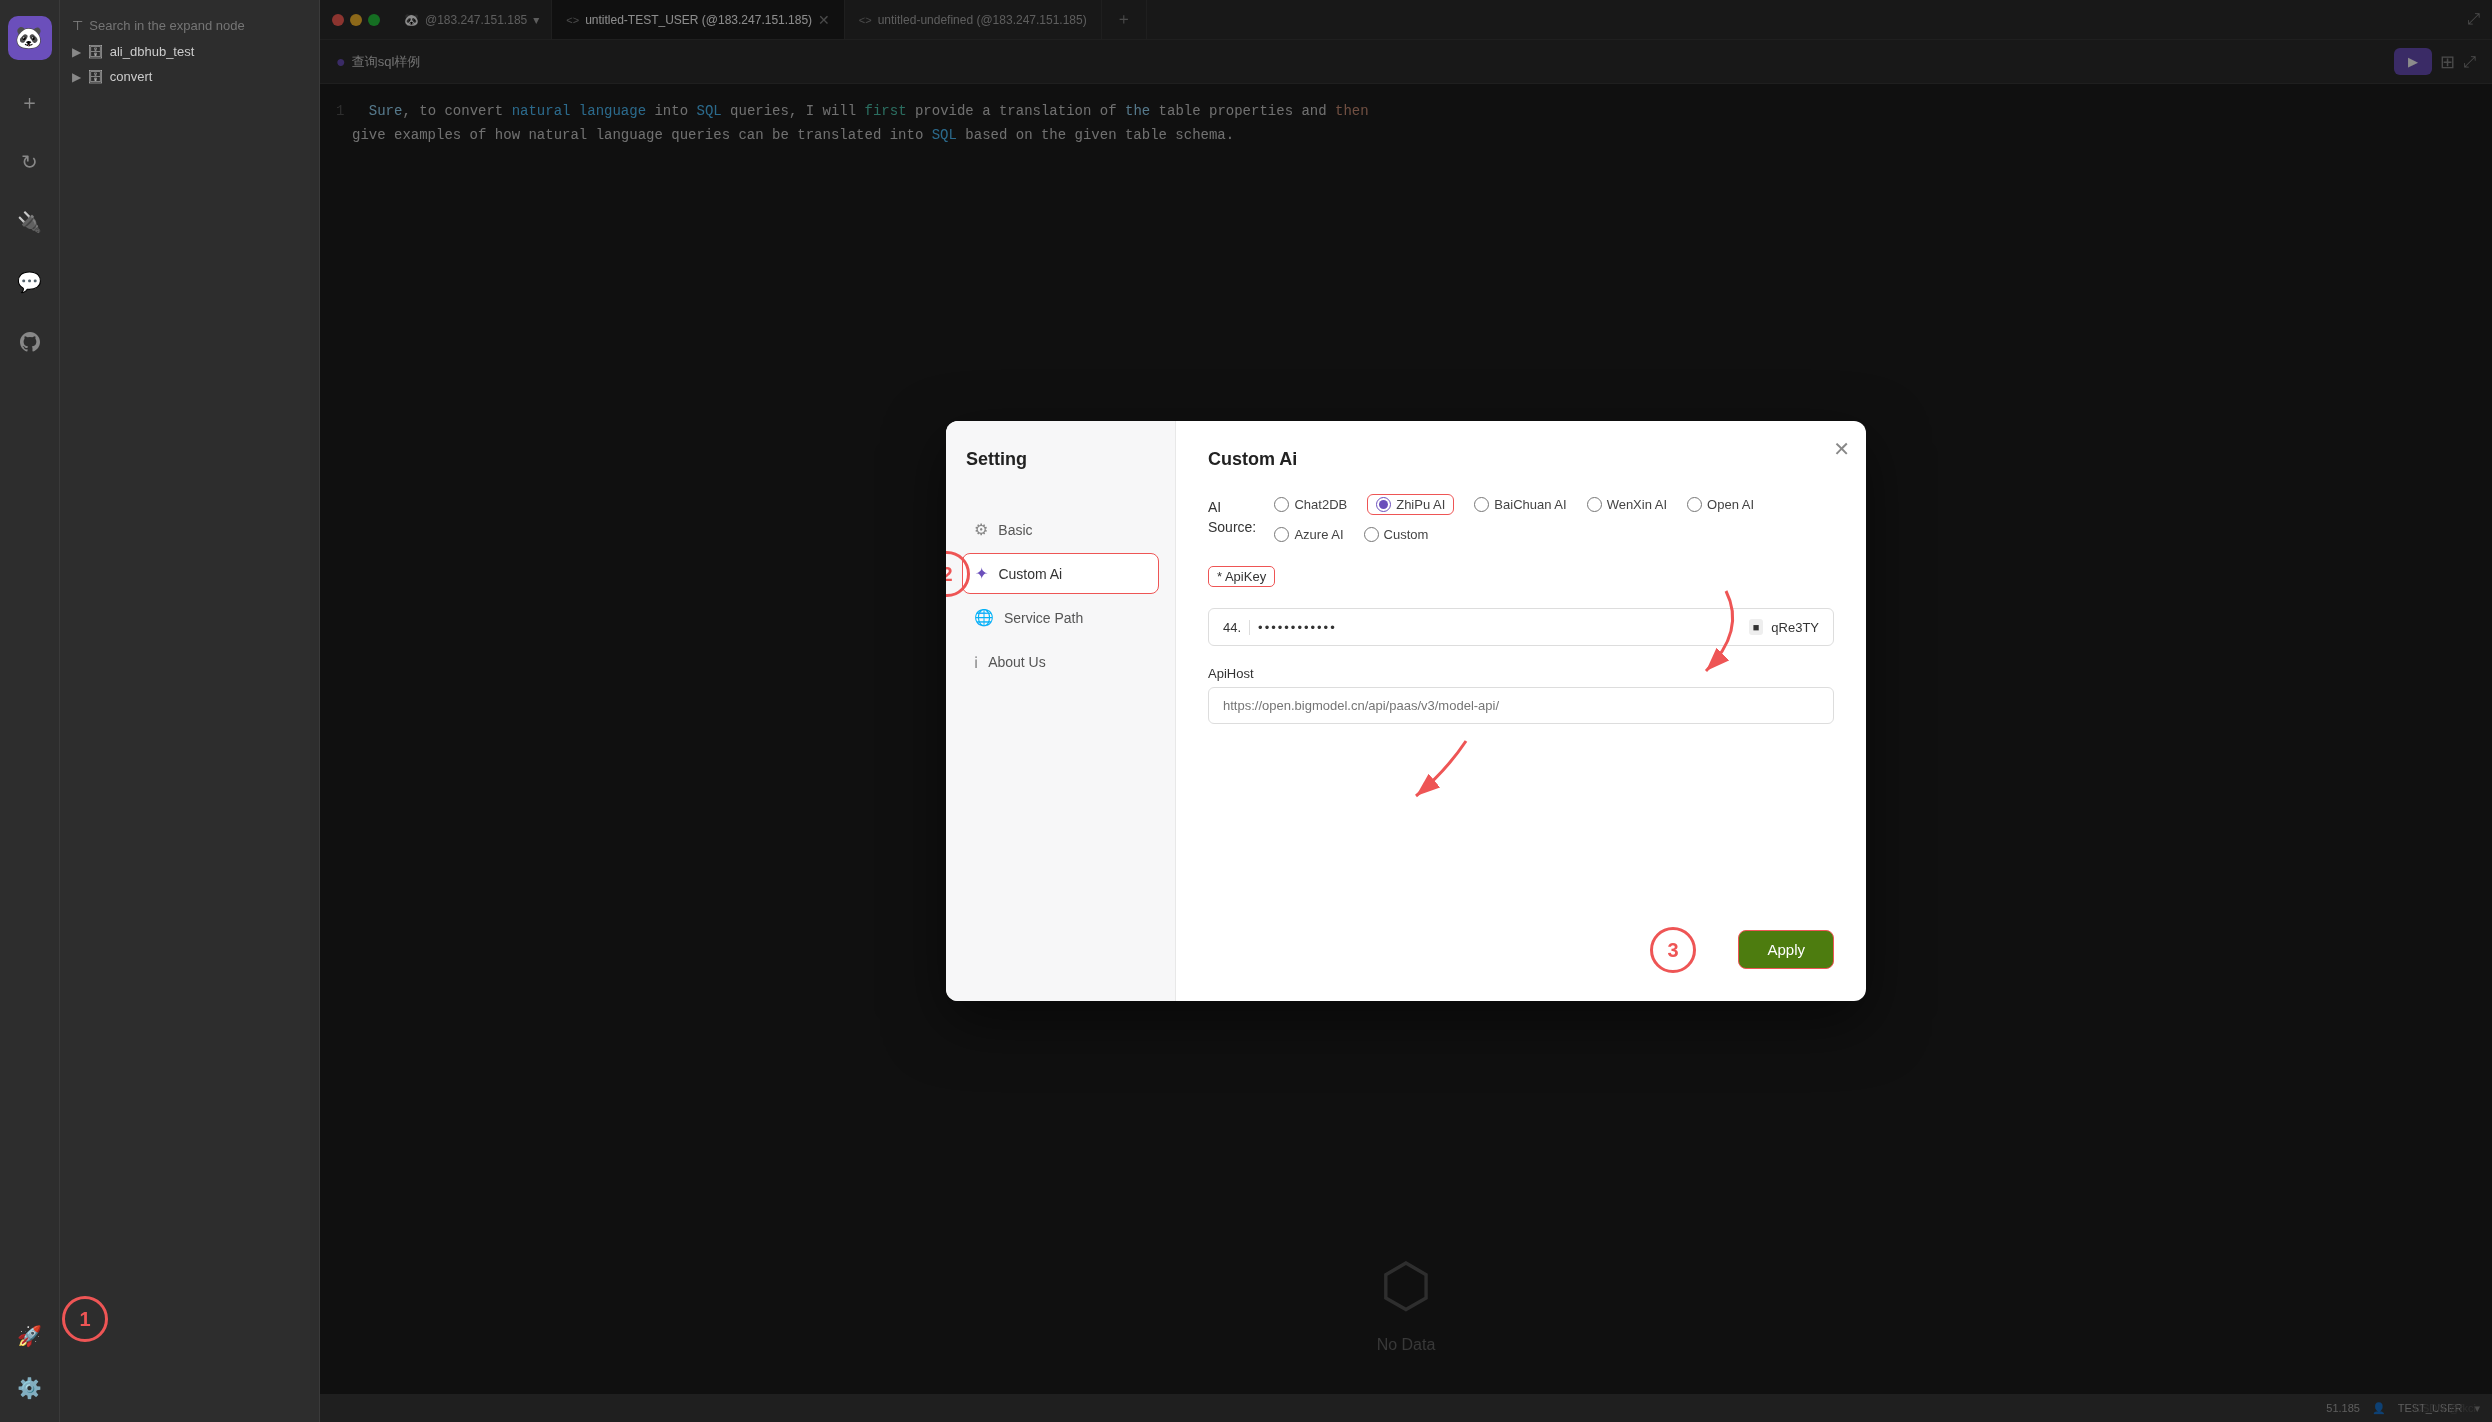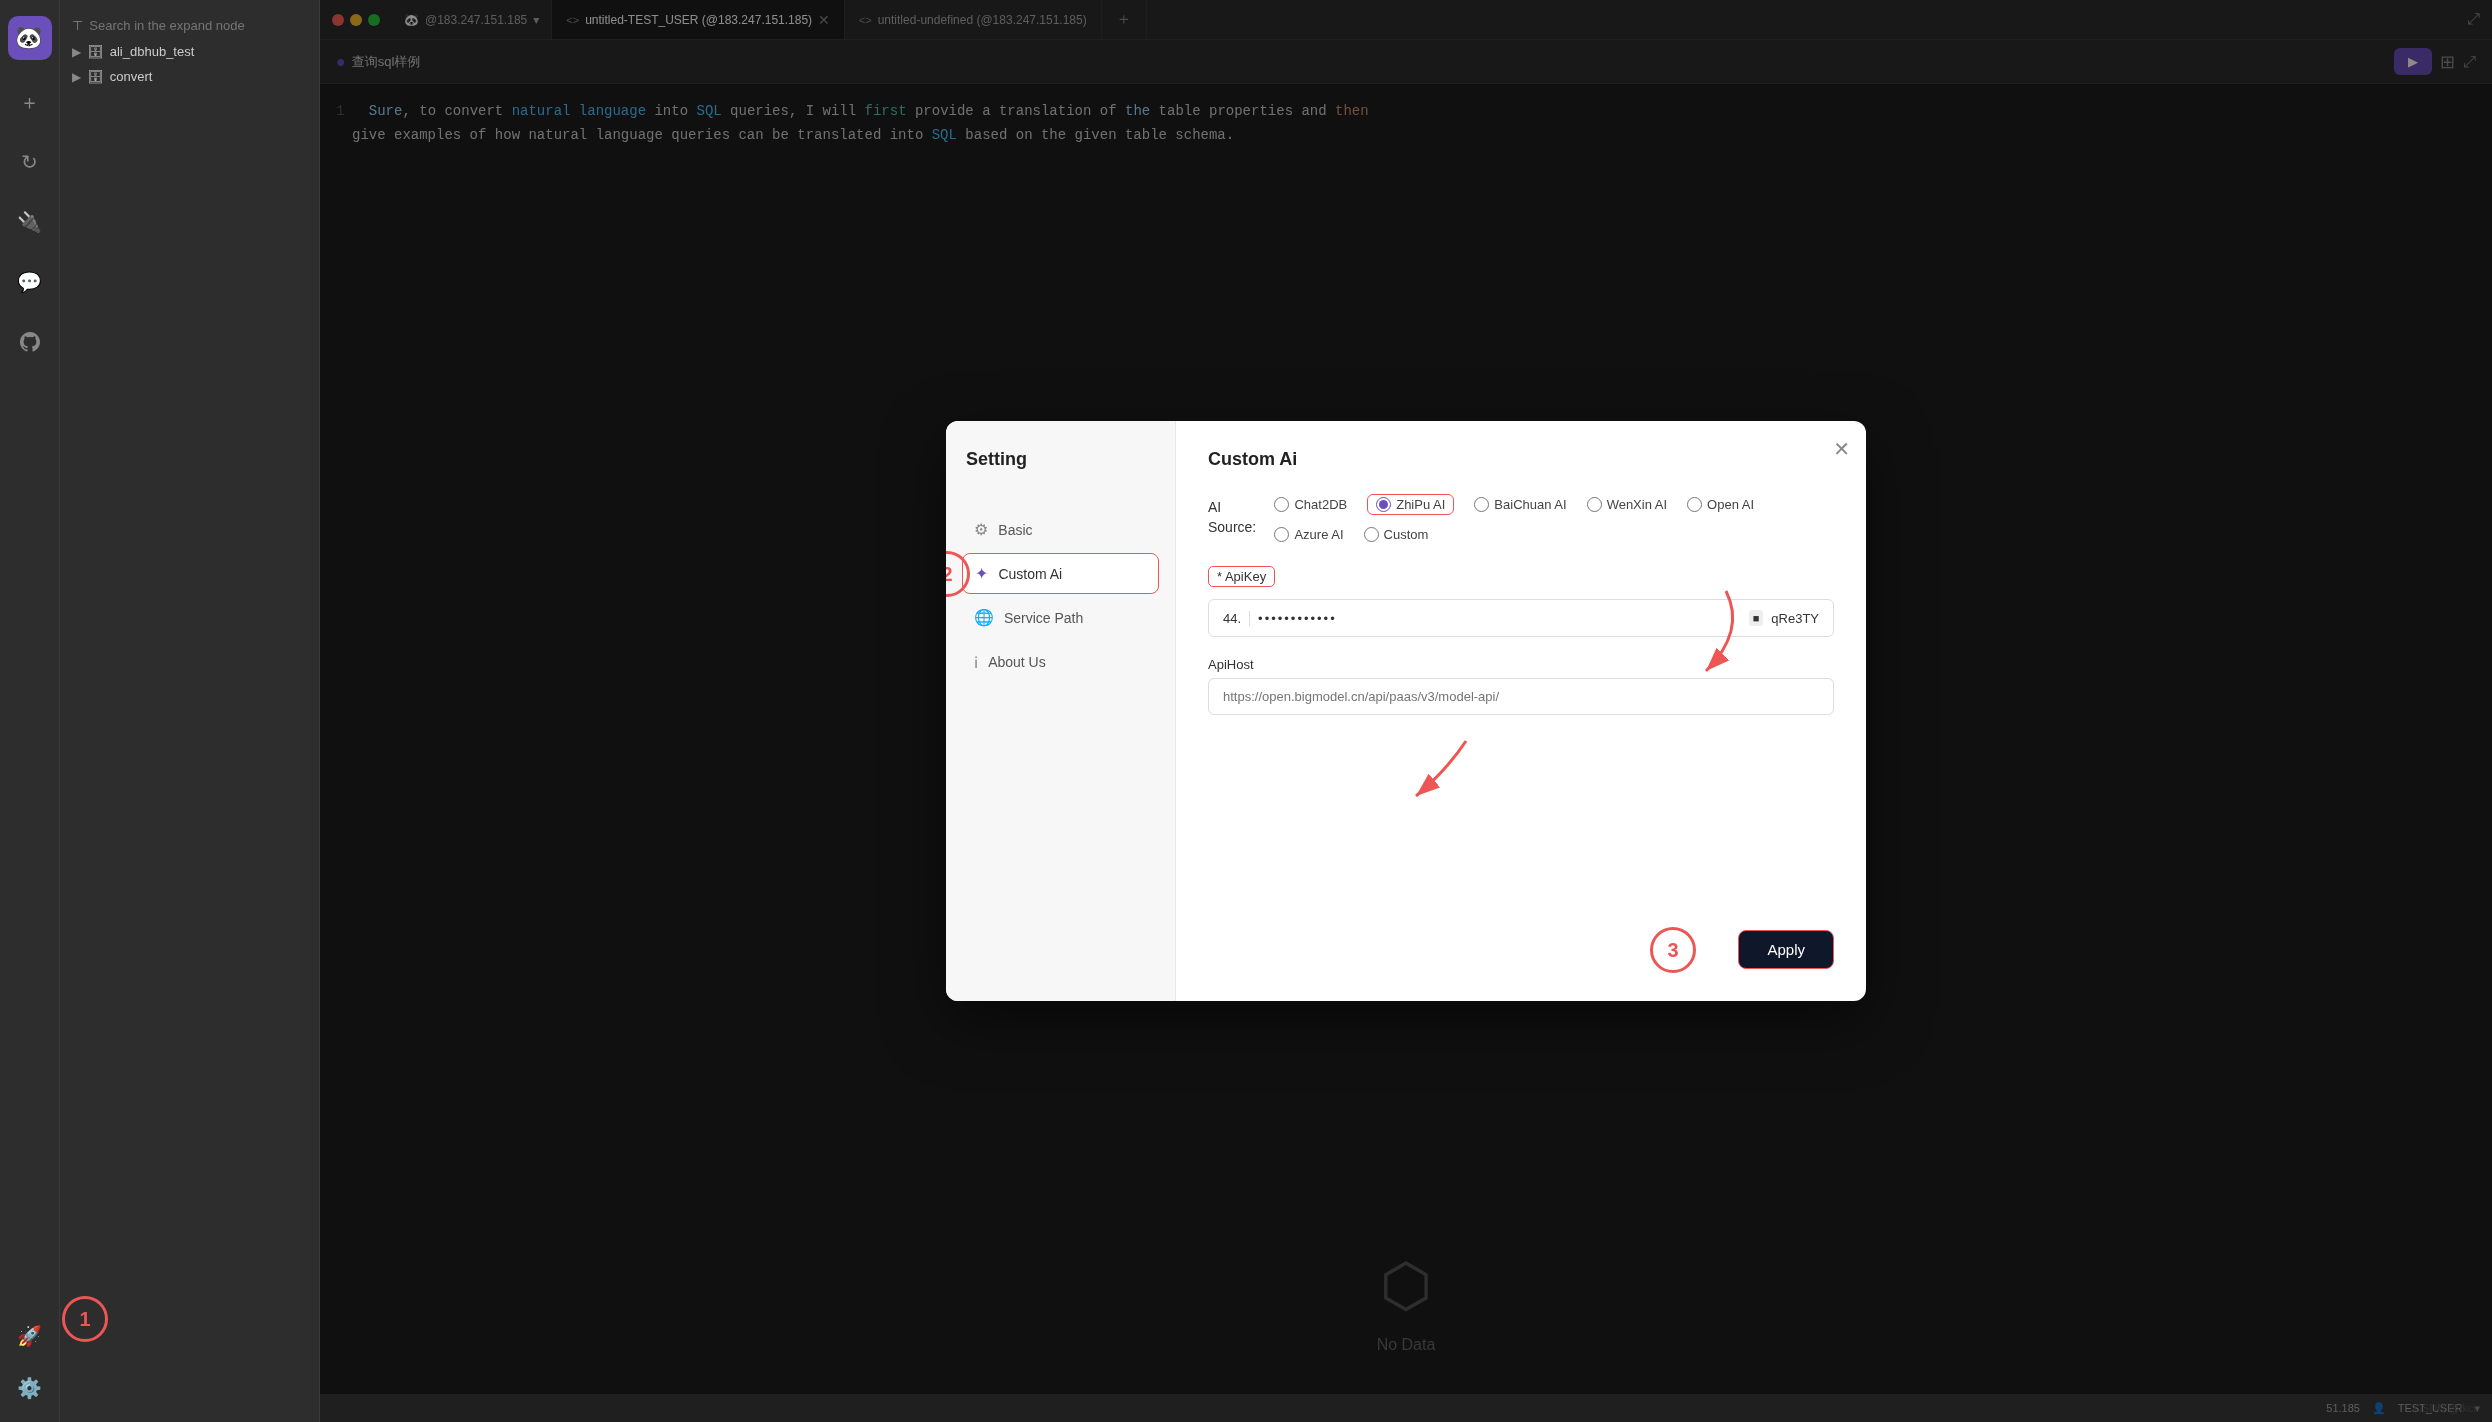--- a/index.html
+++ b/index.html
@@ -338,21 +338,21 @@
       margin-bottom: 6px;
       display: flex; align-items: center; gap: 4px;
     }
     .field-label-bordered {
       display: inline-block;
       border: 1.5px solid #e55;
       border-radius: 5px;
       padding: 2px 8px;
       font-size: 13px;
       color: #333;
-      margin-bottom: 12px;
+      margin-bottom: 21px;
       font-weight: 500;
     }
     .field-input {
       width: 100%;
       border: 1px solid #ddd;
       border-radius: 6px;
       padding: 10px 14px;
       font-size: 13px;
       color: #333;
       outline: none;
@@ -369,21 +369,21 @@
       font-size: 13px;
       color: #333;
       background: white;
       gap: 8px;
     }
     .apikey-row .key-start { color: #333; }
     .apikey-row .key-end { color: #333; text-align: right; }
 
     
     .apply-btn {
-      background: #0f172a;
+      background: #4d7c0f;
       color: white;
       border: none;
       border-radius: 8px;
       padding: 10px 28px;
       font-size: 15px;
       font-weight: 500;
       cursor: pointer;
       position: absolute;
       bottom: 32px;
       right: 32px;

